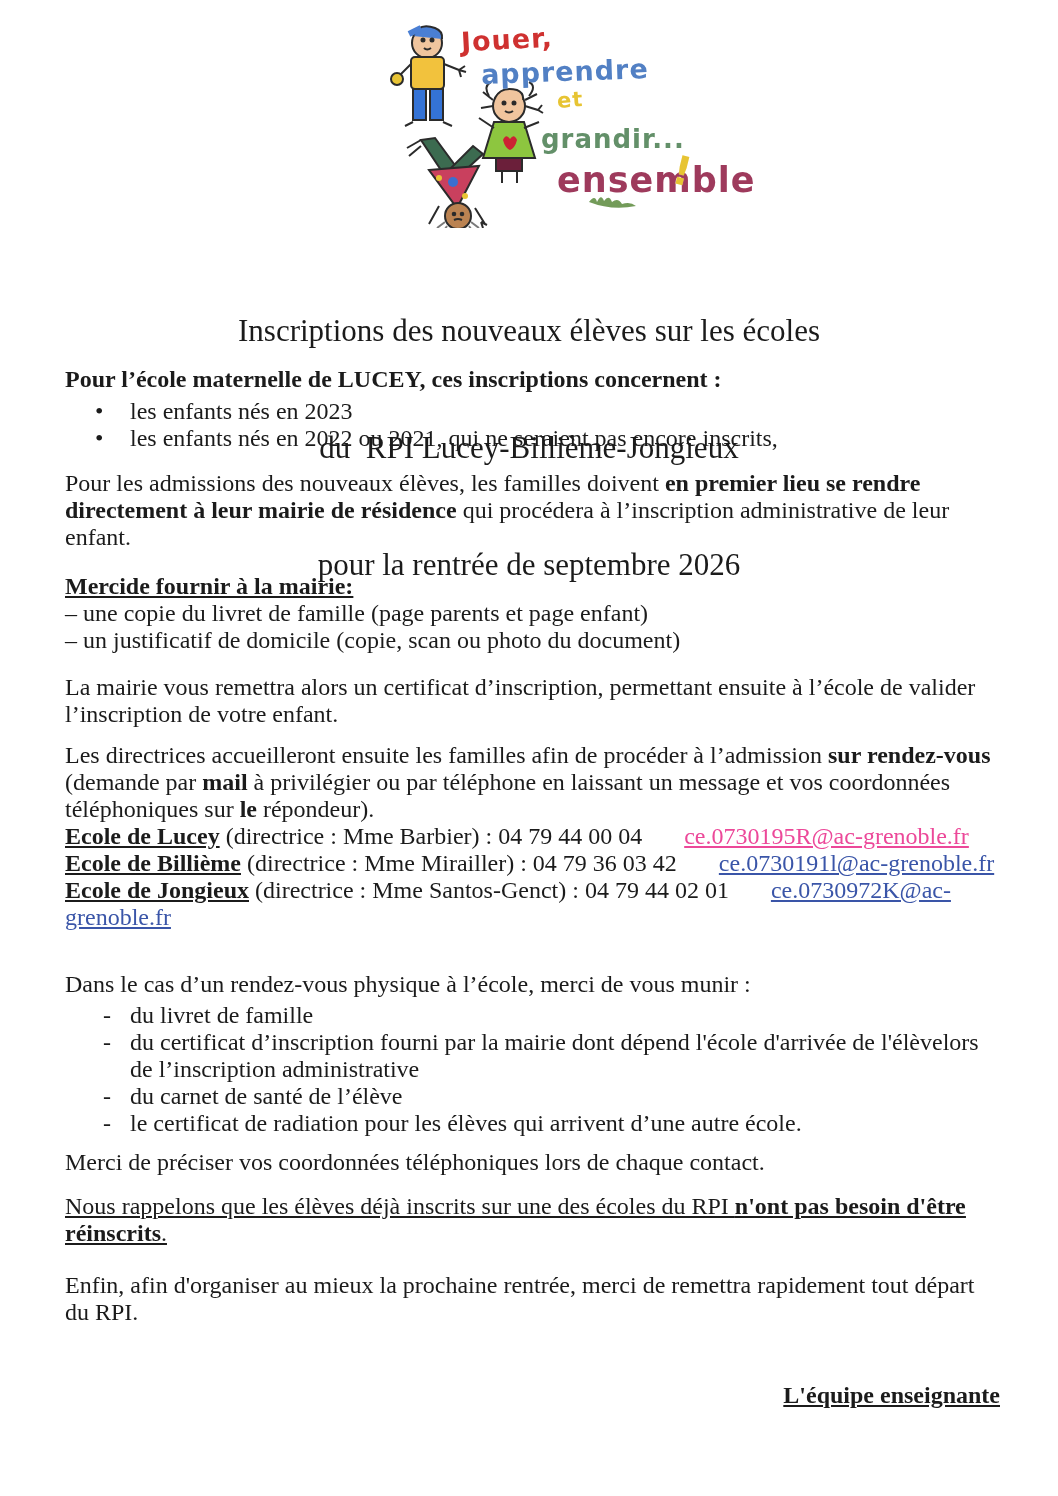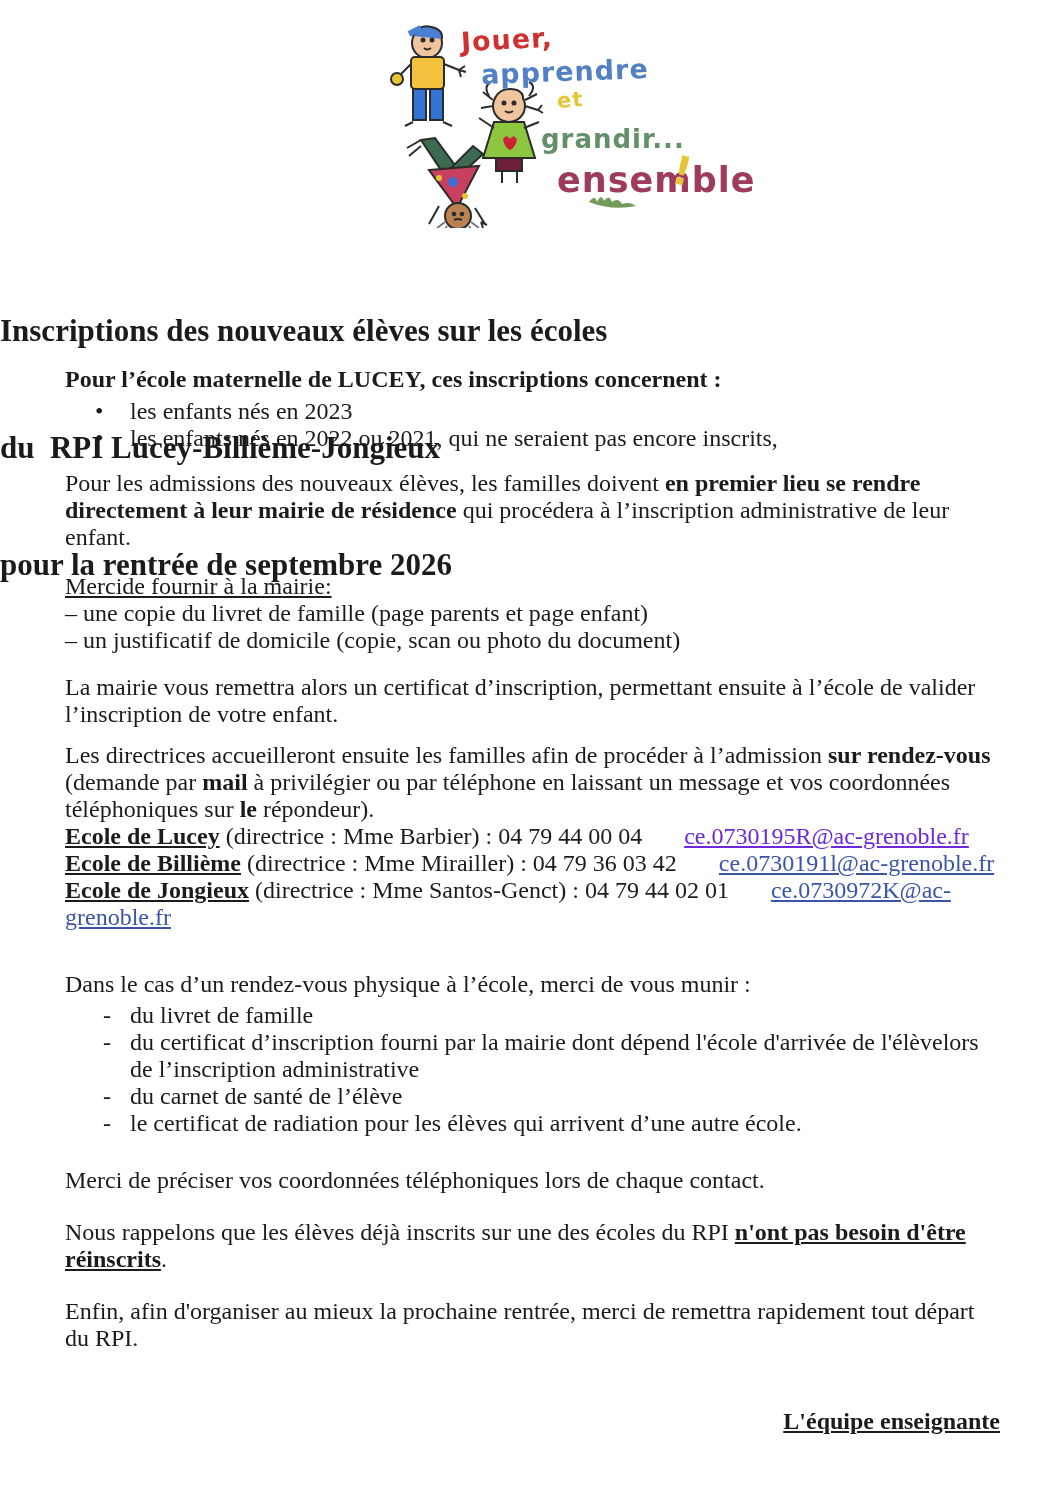--- a/index.html
+++ b/index.html
@@ -25,21 +25,21 @@
   }
   .lw0{left:100px;top:14px;font-size:27px;transform:rotate(-3deg);}
   .lw1{left:120px;top:46px;font-size:27px;transform:rotate(-2deg);}
   .lw2{left:196px;top:78px;font-size:21px;transform:rotate(-4deg);}
   .lw3{left:180px;top:114px;font-size:26px;}
   .lw4{left:196px;top:150px;font-size:35px;}
   .lw5{left:312px;top:138px;font-size:40px;transform:rotate(14deg);}
   
   .title{
     position:absolute;top:233px;left:0;right:0;
-    font-weight:bold;
+    text-align:center;font-weight:normal;
     font-size:31px;line-height:39px;
     white-space:pre-wrap;
   }
   
   .bodytext{position:absolute;top:366px;left:65px;right:58px;font-size:24px;line-height:27px;}
   .bp{margin:0;}
   .b{font-weight:bold;}
   .u{text-decoration:underline;}
   .li{position:relative;padding-left:65px;}
   .li .marker{position:absolute;left:30px;}
@@ -119,34 +119,34 @@
   </div>
 
   <div class="bodytext">
 
   <p class="bp"><span class="b">Pour l’école maternelle de LUCEY, ces inscriptions concernent :</span></p>
       <div class="ul" style="margin-top: 5px;">
         <div class="li"><span class="marker">•</span><span class="txt"><span>les enfants nés en 2023</span></span></div>
         <div class="li"><span class="marker">•</span><span class="txt"><span>les enfants nés en 2022 ou 2021, qui ne seraient pas encore inscrits,</span></span></div>
       </div>
       <p class="bp" style="margin-top: 18px;"><span>Pour les admissions des nouveaux élèves, les familles doivent </span><span class="b">en premier lieu se rendre directement à leur mairie de résidence</span><span> qui procédera à l’inscription administrative de leur enfant.</span></p>
-      <p class="bp" style="margin-top: 22px;"><span class="u">Mercide fournir à la mairie:</span></p>
+      <p class="bp" style="margin-top: 22px; font-weight: bold;"><span class="u">Mercide fournir à la mairie:</span></p>
       <p class="bp"><span>– une copie du livret de famille (page parents et page enfant)</span></p>
       <p class="bp"><span>– un justificatif de domicile (copie, scan ou photo du document)</span></p>
       <p class="bp" style="margin-top: 20px;"><span>La mairie vous remettra alors un certificat d’inscription, permettant ensuite à l’école de valider l’inscription de votre enfant.</span></p>
       <p class="bp" style="margin-top: 14px;"><span>Les directrices accueilleront ensuite les familles afin de procéder à l’admission </span><span class="b">sur rendez-vous</span><span> (demande par </span><span class="b">mail</span><span> à privilégier ou par téléphone en laissant un message et vos coordonnées téléphoniques sur </span><span class="b">le</span><span> répondeur).</span></p>
-      <p class="bp school"><span class="b u">Ecole de Lucey</span><span> (directrice : Mme Barbier) : 04 79 44 00 04</span><a class="email" href="mailto:ce.0730195R@ac-grenoble.fr" style="color: #6d28d9;">ce.0730195R@ac-grenoble.fr</a></p>
+      <p class="bp school"><span class="b u">Ecole de Lucey</span><span> (directrice : Mme Barbier) : 04 79 44 00 04</span><a class="email" href="mailto:ce.0730195R@ac-grenoble.fr" style="color: #ec4899;">ce.0730195R@ac-grenoble.fr</a></p>
       <p class="bp school"><span class="b u">Ecole de Billième</span><span> (directrice : Mme Mirailler) : 04 79 36 03 42</span><a class="email" href="mailto:ce.0730191l@ac-grenoble.fr" style="color: rgb(58, 85, 168);">ce.0730191l@ac-grenoble.fr</a></p>
       <p class="bp school"><span class="b u">Ecole de Jongieux</span><span> (directrice : Mme Santos-Genct) : 04 79 44 02 01</span><a class="email" href="mailto:ce.0730972K@ac-grenoble.fr" style="color: rgb(58, 85, 168);">ce.0730972K@ac-grenoble.fr</a></p>
       <p class="bp" style="margin-top: 40px;"><span>Dans le cas d’un rendez-vous physique à l’école, merci de vous munir :</span></p>
       <div class="dl" style="margin-top: 4px;">
         <div class="li"><span class="marker">-</span><span class="txt"><span>du livret de famille</span></span></div>
         <div class="li"><span class="marker">-</span><span class="txt"><span>du certificat d’inscription fourni par la mairie dont dépend l'école d'arrivée de l'élèvelors de l’inscription administrative</span></span></div>
         <div class="li"><span class="marker">-</span><span class="txt"><span>du carnet de santé de l’élève</span></span></div>
         <div class="li"><span class="marker">-</span><span class="txt"><span>le certificat de radiation pour les élèves qui arrivent d’une autre école.</span></span></div>
       </div>
-      <p class="bp" style="margin-top: 30px;"><span>Merci de préciser vos coordonnées téléphoniques lors de chaque contact.</span></p>
-      <p class="bp" style="margin-top: 25px;"><span>Nous rappelons que les élèves déjà inscrits sur une des écoles du RPI </span><span class="b u">n'ont pas besoin d'être réinscrits</span><span>.</span></p>
+      <p class="bp" style="margin-top: 12px;"><span>Merci de préciser vos coordonnées téléphoniques lors de chaque contact.</span></p>
+      <p class="bp" style="margin-top: 17px; text-decoration: underline;"><span>Nous rappelons que les élèves déjà inscrits sur une des écoles du RPI </span><span class="b u">n'ont pas besoin d'être réinscrits</span><span>.</span></p>
       <p class="bp" style="margin-top: 25px;"><span>Enfin, afin d'organiser au mieux la prochaine rentrée, merci de remettra rapidement tout départ du RPI.</span></p>
       <div class="signature" style="margin-top: 56px;">L'équipe enseignante</div>
     </div>
 
 </div>
 
 </body></html>

